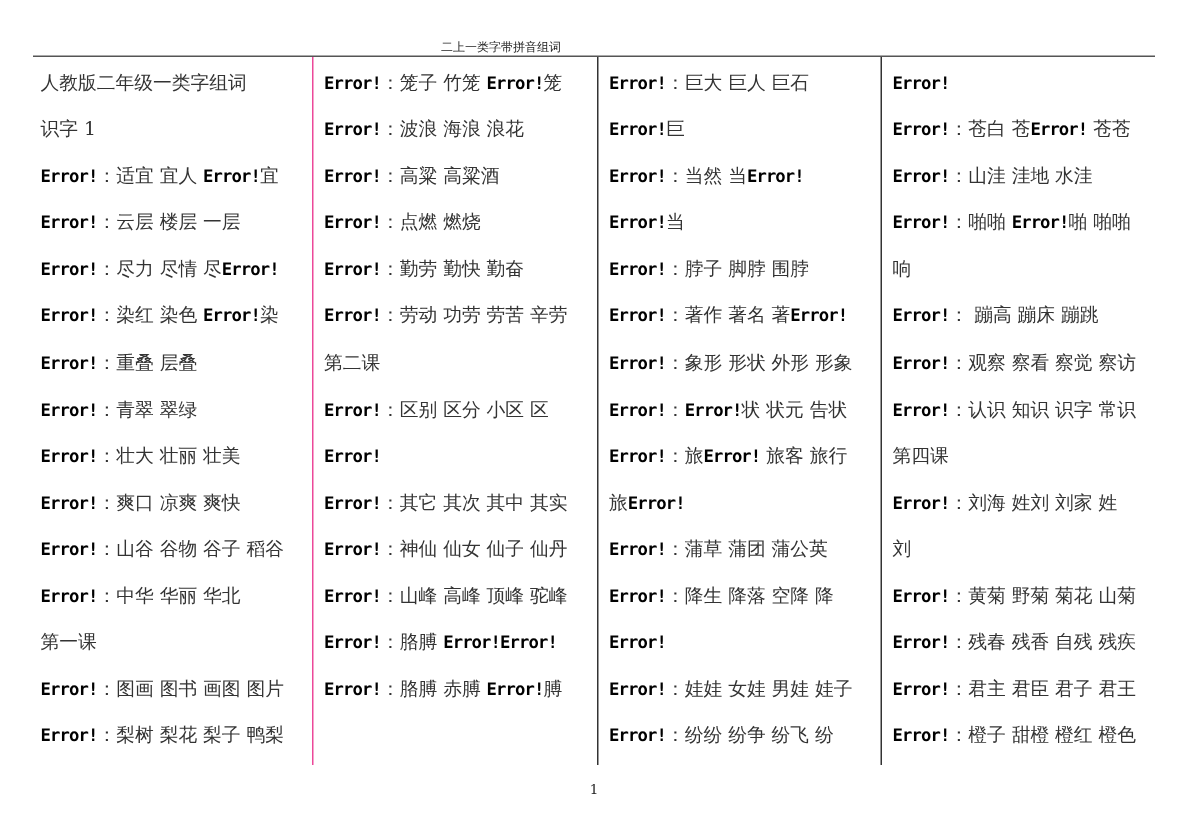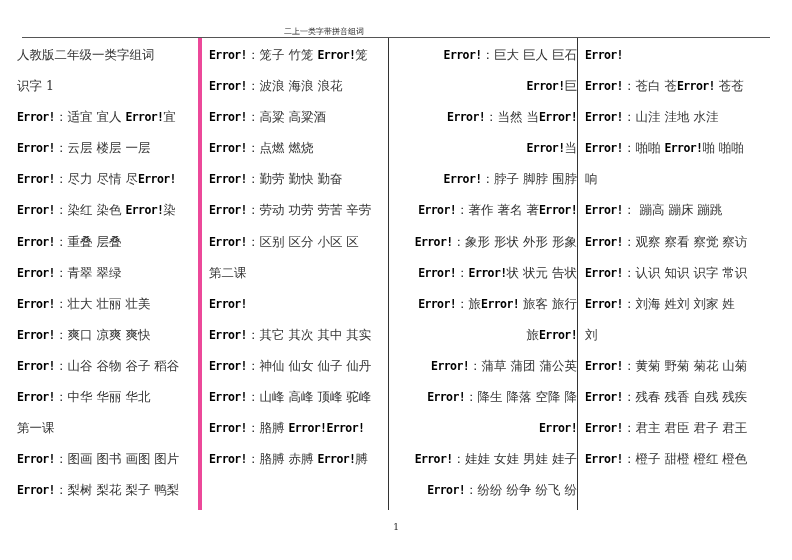--- a/index.html
+++ b/index.html
@@ -2,40 +2,40 @@
 <html><head>
   <meta charset="utf-8">
   <style>
     html, body { margin: 0; padding: 0; background: #ffffff; }
     body {
       width: 792px; height: 560px; position: relative; overflow: hidden;
       font-family: "DejaVu Serif", "Liberation Serif", serif;
       color: #111;
     }
     .header-title {
-      position: absolute; top: 26px; left: 2px; width: 644px;
+      position: absolute; top: 26px; left: 12px; width: 644px;
       text-align: center; font-size: 8px; color: #222;
       font-family: "DejaVu Serif", serif;
     }
     .header-rule {
       position: absolute; top: 37px; left: 22px; width: 748px; height: 0;
       border-top: 1.5px solid #555;
     }
     .columns {
-      position: absolute; top: 38px; left: 12px; width: 748px; height: 472px;
+      position: absolute; top: 38px; left: 22px; width: 748px; height: 472px;
       display: flex;
     }
     .col {
       position: relative; height: 100%;
       box-sizing: border-box;
       padding-left: 5px;
     }
     .col.c1 { width: 186px; }
-    .col.c2 { width: 190px; border-left: 4px solid #ec4899; padding-left: 7px; }
-    .col.c3 { width: 189px; border-left: 1px solid #333; padding-left: 7px; text-align: right; }
+    .col.c2 { width: 190px; border-left: 1px solid #ec4899; padding-left: 7px; }
+    .col.c3 { width: 189px; border-left: 1px solid #333; padding-left: 7px; }
     .col.c4 { width: 183px; border-left: 1px solid #333; padding-left: 7px; }
     .line {
       height: 29.1px; line-height: 29.1px;
       font-size: 12.5px; white-space: nowrap; color: #222;
       padding-top: 2px;
     }
     .line .seg { }
     .line .err {
       font-family: "DejaVu Sans Mono", "Liberation Mono", monospace;
       font-weight: bold; font-size: 11.5px; color: #000;
@@ -71,22 +71,22 @@
       <div class="line"><span class="seg err">Error!</span><span class="seg txt">：图画 图书 画图 图片</span></div>
       <div class="line"><span class="seg err">Error!</span><span class="seg txt">：梨树 梨花 梨子 鸭梨</span></div>
     </div>
   <div class="col c2">
       <div class="line"><span class="seg err">Error!</span><span class="seg txt">：笼子 竹笼 </span><span class="seg err">Error!</span><span class="seg txt">笼</span></div>
       <div class="line"><span class="seg err">Error!</span><span class="seg txt">：波浪 海浪 浪花</span></div>
       <div class="line"><span class="seg err">Error!</span><span class="seg txt">：高粱 高粱酒</span></div>
       <div class="line"><span class="seg err">Error!</span><span class="seg txt">：点燃 燃烧</span></div>
       <div class="line"><span class="seg err">Error!</span><span class="seg txt">：勤劳 勤快 勤奋</span></div>
       <div class="line"><span class="seg err">Error!</span><span class="seg txt">：劳动 功劳 劳苦 辛劳</span></div>
+      <div class="line"><span class="seg txt">第二课</span></div>
       <div class="line"><span class="seg err">Error!</span><span class="seg txt">：区别 区分 小区 区</span></div>
-      <div class="line"><span class="seg txt">第二课</span></div>
       <div class="line"><span class="seg err">Error!</span></div>
       <div class="line"><span class="seg err">Error!</span><span class="seg txt">：其它 其次 其中 其实</span></div>
       <div class="line"><span class="seg err">Error!</span><span class="seg txt">：神仙 仙女 仙子 仙丹</span></div>
       <div class="line"><span class="seg err">Error!</span><span class="seg txt">：山峰 高峰 顶峰 驼峰</span></div>
       <div class="line"><span class="seg err">Error!</span><span class="seg txt">：胳膊 </span><span class="seg err">Error!Error!</span></div>
       <div class="line"><span class="seg err">Error!</span><span class="seg txt">：胳膊 赤膊 </span><span class="seg err">Error!</span><span class="seg txt">膊</span></div>
     </div>
   <div class="col c3">
       <div class="line"><span class="seg err">Error!</span><span class="seg txt">：巨大 巨人 巨石</span></div>
       <div class="line"><span class="seg err">Error!</span><span class="seg txt">巨</span></div>
@@ -106,20 +106,21 @@
     </div>
   <div class="col c4">
       <div class="line"><span class="seg err">Error!</span></div>
       <div class="line"><span class="seg err">Error!</span><span class="seg txt">：苍白 苍</span><span class="seg err">Error!</span><span class="seg txt"> 苍苍</span></div>
       <div class="line"><span class="seg err">Error!</span><span class="seg txt">：山洼 洼地 水洼</span></div>
       <div class="line"><span class="seg err">Error!</span><span class="seg txt">：啪啪  </span><span class="seg err">Error!</span><span class="seg txt">啪 啪啪</span></div>
       <div class="line"><span class="seg txt">响</span></div>
       <div class="line"><span class="seg err">Error!</span><span class="seg txt">： 蹦高 蹦床 蹦跳</span></div>
       <div class="line"><span class="seg err">Error!</span><span class="seg txt">：观察 察看 察觉 察访</span></div>
       <div class="line"><span class="seg err">Error!</span><span class="seg txt">：认识 知识 识字 常识</span></div>
+      <div class="line"><span class="seg txt">第四课</span></div>
       <div class="line"><span class="seg err">Error!</span><span class="seg txt">：刘海  姓刘 刘家 姓</span></div>
       <div class="line"><span class="seg txt">刘</span></div>
       <div class="line"><span class="seg err">Error!</span><span class="seg txt">：黄菊 野菊 菊花 山菊</span></div>
       <div class="line"><span class="seg err">Error!</span><span class="seg txt">：残春 残香 自残 残疾</span></div>
       <div class="line"><span class="seg err">Error!</span><span class="seg txt">：君主 君臣 君子 君王</span></div>
       <div class="line"><span class="seg err">Error!</span><span class="seg txt">：橙子 甜橙 橙红 橙色</span></div>
     </div>
 </div>
 
 <div class="page-number">1</div>

